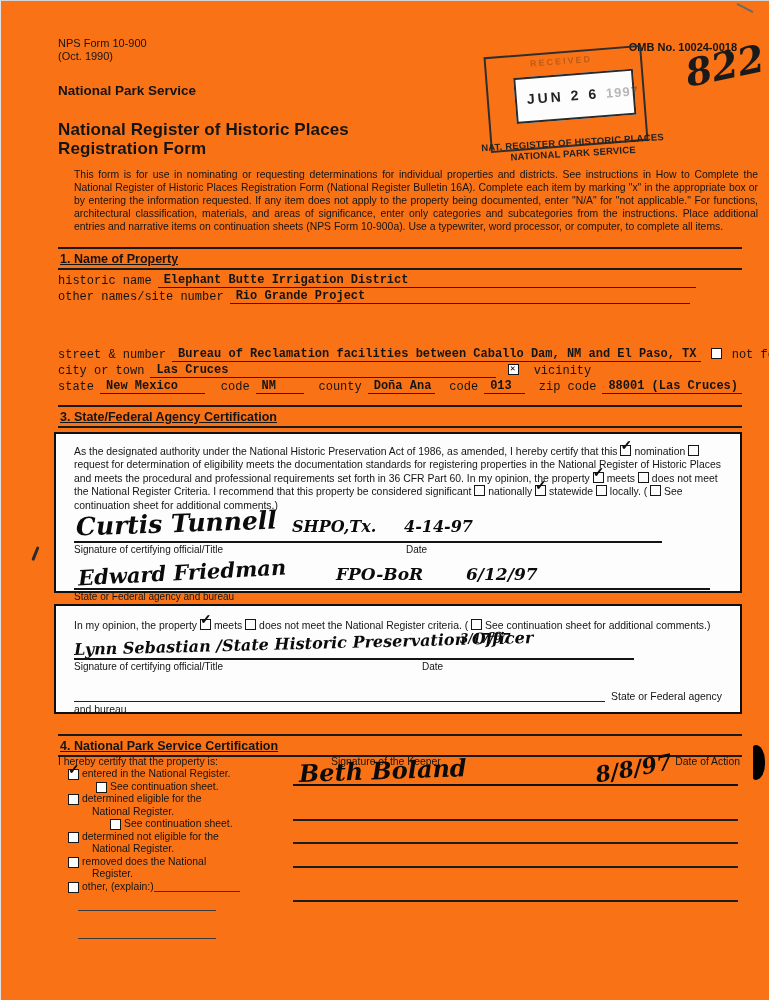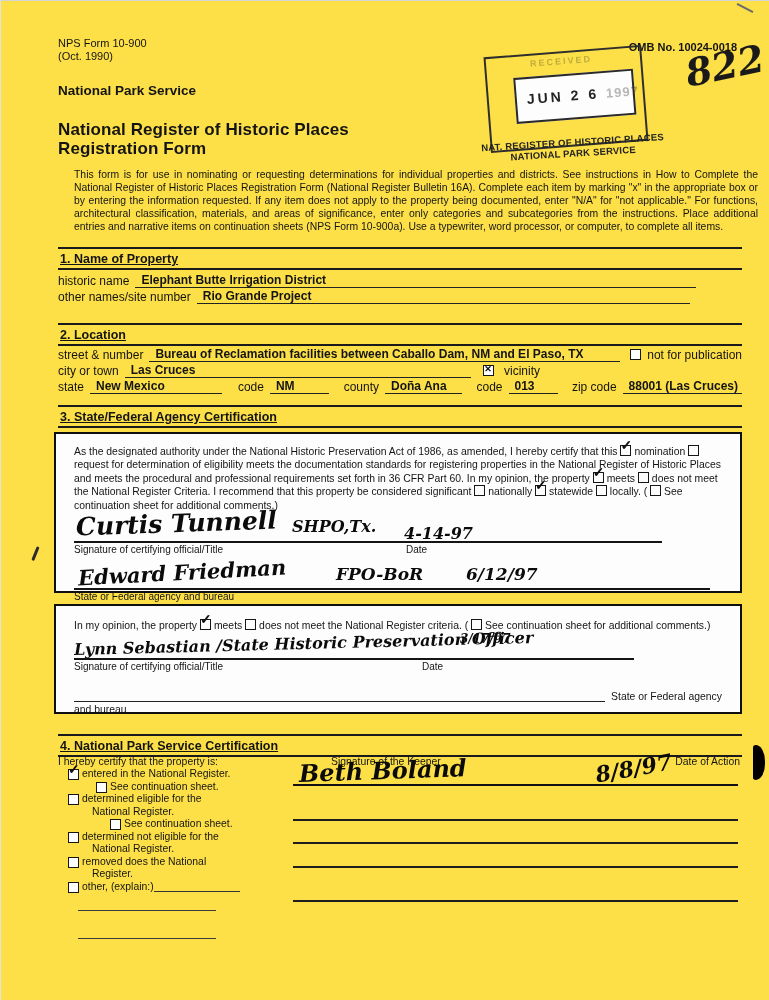--- a/index.html
+++ b/index.html
@@ -1,17 +1,17 @@
 <!DOCTYPE html>
 <html><head>
 <meta charset="utf-8">
 <style>
   html,body{margin:0;padding:0;background:#e9e9e9;}
   .page{
-    position:relative;width:769px;height:1000px;background:#fde047;margin:0 auto;
+    position:relative;width:769px;height:1000px;background:#f97316;margin:0 auto;
     font-family:"Liberation Sans",sans-serif;color:#141414;overflow:hidden;
     border-top:1px solid #d5d5d5;border-left:1px solid #e2e2e2;box-sizing:border-box;
   }
   
   .form-meta{position:absolute;left:57px;top:36px;font-size:11px;line-height:13px;}
   .omb{position:absolute;right:32px;top:40px;font-size:11px;font-weight:bold;}
   .dept{position:absolute;left:57px;top:82px;font-size:13.5px;font-weight:bold;line-height:15px;}
   .doc-title{position:absolute;left:57px;top:119px;font-size:17px;font-weight:bold;line-height:19px;letter-spacing:.1px;}
   
   .stamp{position:absolute;left:486px;top:50px;width:158px;height:96px;transform:rotate(-4.5deg);color:#222;}
@@ -23,21 +23,21 @@
   .stamp-bottom{position:absolute;left:-16px;bottom:-12px;width:196px;text-align:center;transform:rotate(1deg);}
   .stamp-bottom div{font-size:9.5px;font-weight:bold;letter-spacing:.2px;line-height:10.5px;white-space:nowrap;}
   .hw-822{position:absolute;left:684px;top:42px;font-family:"DejaVu Serif",serif;font-style:italic;font-size:38px;font-weight:bold;transform:rotate(-12deg);color:#1a1a1a;}
   
   .instructions{position:absolute;left:73px;top:168px;width:684px;font-size:10.4px;line-height:12.9px;text-align:justify;}
   
   .sec-head{position:absolute;left:57px;width:684px;border-top:2.5px solid #1a1a1a;border-bottom:2px solid #1a1a1a;
     font-size:12.5px;font-weight:bold;padding:3px 0 2px 2px;box-sizing:border-box;text-decoration:underline;}
   
   .fields{position:absolute;left:57px;width:684px;font-size:12px;}
-  .frow{display:flex;align-items:flex-end;height:15.8px;margin-bottom:.5px;white-space:nowrap;}
+  .frow{display:flex;align-items:flex-end;height:15.8px;margin-bottom:.5px;white-space:nowrap;font-family:Liberation Mono, monospace;}
   .flabel{flex:none;padding-right:6px;}
   .fval{border-bottom:1.6px solid #222;font-weight:bold;padding:0 4px 0 6px;}
   .grow{flex:1;}
   
   .cb{display:inline-block;width:9px;height:9px;border:1.6px solid #161616;position:relative;vertical-align:-1px;margin-right:3px;flex:none;background:#fdfdfd;}
   .cb.checked::after{content:"✓";position:absolute;top:-7px;left:-1px;font-size:14px;font-weight:bold;color:#0d0d0d;}
   .cb.cb-x.checked::after{content:"✕";top:-2px;left:.5px;font-size:9px;}
   .cbl{white-space:nowrap;}
   
   .certbox{position:absolute;left:53px;width:688px;border:2.5px solid #0f0f0f;box-sizing:border-box;background:#fdfdfd;}
@@ -104,21 +104,20 @@
     <div class="frow">
       <span class="flabel">historic name</span>
       <span class="fval grow" style="margin-right:46px;">Elephant Butte Irrigation District</span>
     </div>
     <div class="frow">
       <span class="flabel">other names/site number</span>
       <span class="fval grow" style="margin-right:52px;">Rio Grande Project</span>
     </div>
   </div>
 
-  <div class="sec-head" style="top:322px;">2.  Location</div>
   <div class="fields" style="top:345px;">
     <div class="frow">
       <span class="flabel">street &amp; number</span>
       <span class="fval grow">Bureau of Reclamation facilities between Caballo Dam, NM and El Paso, TX</span>
       <span style="margin-left:10px;">
         <span class="cb"></span>
         <span class="cbl">not for publication</span>
       </span>
     </div>
     <div class="frow">
@@ -153,21 +152,21 @@
       <span class="cb checked"></span><span class="cbl">meets</span>
       <span class="cb"></span><span>does not meet the National Register Criteria. I recommend that this property be considered significant</span>
       <span class="cb"></span><span class="cbl">nationally</span>
       <span class="cb checked"></span><span class="cbl">statewide</span>
       <span class="cb"></span><span class="cbl">locally.  (</span>
       <span class="cb"></span><span>See continuation sheet for additional comments.)</span>
     </p>
     <div class="sigline" style="margin-top:3px;width:588px;height:26px;">
       <span class="hw" style="position:absolute;left:2px;top:-6px;font-size:25px;font-weight:bold;transform:rotate(-2deg);">Curtis Tunnell</span>
       <span class="hw" style="position:absolute;left:218px;top:2px;font-size:16px;font-weight:bold;">SHPO,Tx.</span>
-      <span class="hw" style="position:absolute;left:330px;top:9px;font-size:16px;font-weight:bold;">4-14-97</span>
+      <span class="hw" style="position:absolute;left:330px;top:2px;font-size:16px;font-weight:bold;">4-14-97</span>
     </div>
     <div class="siglabels">
       <span>Signature of certifying official/Title</span>
       <span class="lbl-date" style="left:332px;">Date</span>
     </div>
     <div class="sigline" style="margin-top:6px;width:636px;height:25px;">
       <span class="hw" style="position:absolute;left:4px;top:-3px;font-size:21px;font-weight:bold;transform:rotate(-3deg);">Edward Friedman</span>
       <span class="hw" style="position:absolute;left:262px;top:1px;font-size:17px;font-weight:bold;">FPO-BoR</span>
       <span class="hw" style="position:absolute;left:392px;top:1px;font-size:17px;font-weight:bold;">6/12/97</span>
     </div>

